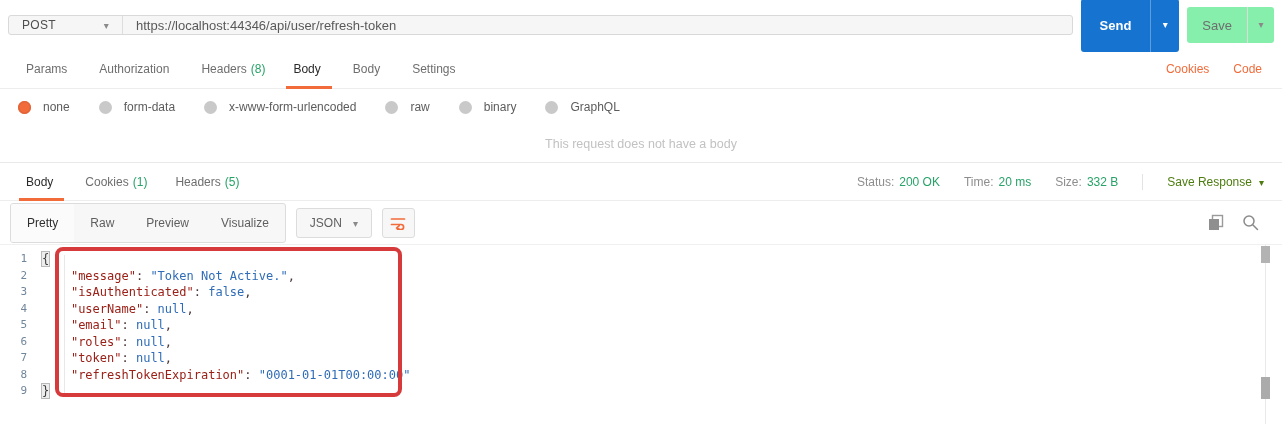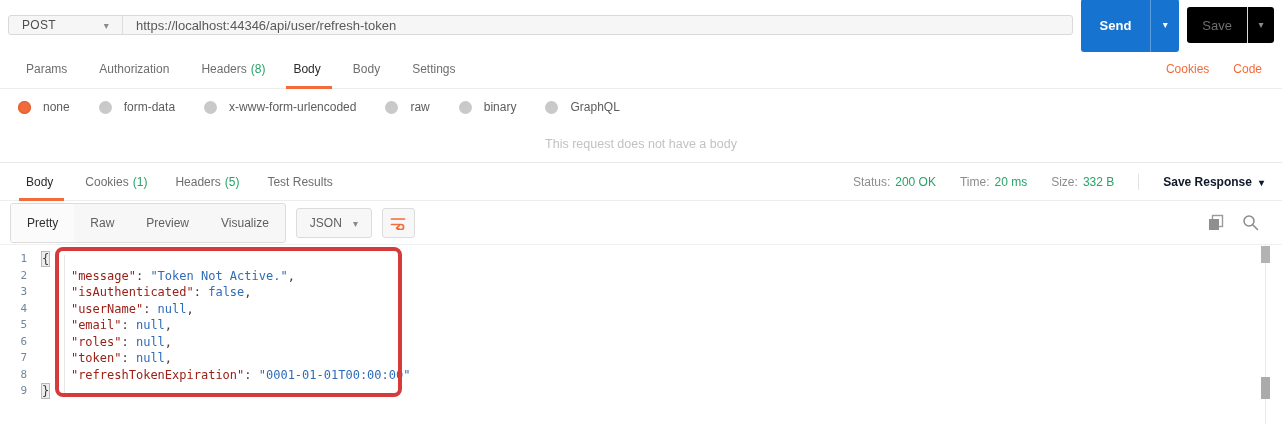--- a/index.html
+++ b/index.html
@@ -10,21 +10,21 @@
 
   
   .urlbar { position:absolute; top:0; left:0; right:0; height:50px; display:flex; align-items:center; padding:0 8px; gap:8px; }
   .url-composite { flex:1; height:20px; display:flex; align-items:stretch; background:#f6f6f6; border:1px solid #d9d9d9; border-radius:3px; overflow:hidden; }
   .method-select { width:114px; display:flex; align-items:center; justify-content:space-between; padding:0 13px; border-right:1px solid #ddd; font-size:12px; color:#4e4e4e; letter-spacing:.3px; cursor:pointer; }
   .method-select .caret::before { color:#8a8a8a; }
   .url-input { flex:1; display:flex; align-items:center; padding:0 13px; font-size:13px; color:#595959; }
   .send-btn { height:53px; display:flex; border-radius:3px; overflow:hidden; background:#1673cf; color:#fff; flex-shrink:0; cursor:pointer; }
   .send-main { padding:0 19px; display:flex; align-items:center; font-weight:bold; font-size:13px; }
   .send-caret { width:29px; display:flex; align-items:center; justify-content:center; border-left:1px solid rgba(255,255,255,.3); }
-  .save-btn { height:36px; display:flex; border-radius:3px; overflow:hidden; background:#000000; color:#6e6e6e; flex-shrink:0; cursor:pointer; }
+  .save-btn { height:36px; display:flex; border-radius:3px; overflow:hidden; background:#86efac; color:#6e6e6e; flex-shrink:0; cursor:pointer; }
   .save-main { padding:0 15px; display:flex; align-items:center; font-size:13px; }
   .save-caret { width:27px; display:flex; align-items:center; justify-content:center; border-left:1px solid #dcdcdc; color:#8a8a8a; }
 
   
   .tabs-row { position:absolute; left:0; right:0; display:flex; align-items:center; padding:0 12px; border-bottom:1px solid #ededed; }
   .req-tabs { top:50px; height:39px; }
   .resp-tabs { top:163px; height:38px; }
   .tab { position:relative; height:100%; display:flex; align-items:center; gap:4px; padding:0 14px; font-size:12px; color:#6e6e6e; cursor:pointer; }
   .tab.active { color:#2b2b2b; }
   .tab.active::after { content:""; position:absolute; left:7px; right:7px; bottom:-1px; height:3px; background:#f26b3a; }
@@ -40,21 +40,21 @@
 
   
   .empty-area { position:absolute; top:125px; left:0; right:0; height:38px; display:flex; align-items:center; justify-content:center; font-size:12.5px; color:#c2c2c2; border-bottom:1px solid #e9e9e9; }
 
   
   .resp-meta { margin-left:auto; display:flex; align-items:center; gap:24px; font-size:12px; padding-right:6px; }
   .meta-item { display:flex; gap:5px; }
   .meta-label { color:#8d8d8d; }
   .meta-value { color:#27a368; }
   .meta-sep { width:1px; height:16px; background:#e3e3e3; }
-  .save-response { display:flex; align-items:flex-start; gap:7px; color:#0f172a; font-weight:bold; font-size:12px; cursor:pointer; }
+  .save-response { display:flex; align-items:flex-start; gap:7px; color:#4d7c0f; font-weight:normal; font-size:12px; cursor:pointer; }
 
   
   .view-bar { position:absolute; top:201px; left:0; right:0; height:44px; display:flex; align-items:center; gap:10px; padding:0 10px; border-bottom:1px solid #f0f0f0; }
   .segmented { display:flex; height:40px; background:#f7f7f7; border:1px solid #dcdcdc; border-radius:3px; overflow:hidden; }
   .segment { display:flex; align-items:center; padding:0 16px; font-size:12px; color:#5f5f5f; cursor:pointer; }
   .segment.active { color:#2f2f2f; background:#fbfbfb; }
   .lang-select { height:30px; display:flex; align-items:center; gap:11px; padding:0 13px; background:#f7f7f7; border:1px solid #dcdcdc; border-radius:3px; font-size:12px; color:#5f5f5f; cursor:pointer; }
   .lang-select .caret::before { color:#8a8a8a; }
   .wrap-btn { width:33px; height:30px; display:flex; align-items:center; justify-content:center; background:#f7f7f7; border:1px solid #dcdcdc; border-radius:3px; cursor:pointer; }
   .view-right { margin-left:auto; display:flex; align-items:center; gap:18px; padding-right:13px; }
@@ -190,24 +190,20 @@
     <div class="tab">
       <span>Cookies</span>
       <span class="tab-count">(1)</span>
     </div>
 
     <div class="tab">
       <span>Headers</span>
       <span class="tab-count">(5)</span>
     </div>
 
-    <div class="tab">
-      <span>Test Results</span>
-      <span class="tab-count"></span>
-    </div>
 
   <div class="resp-meta">
 
       <div class="meta-item">
         <span class="meta-label">Status:</span>
         <span class="meta-value">200 OK</span>
       </div>
 
       <div class="meta-item">
         <span class="meta-label">Time:</span>

